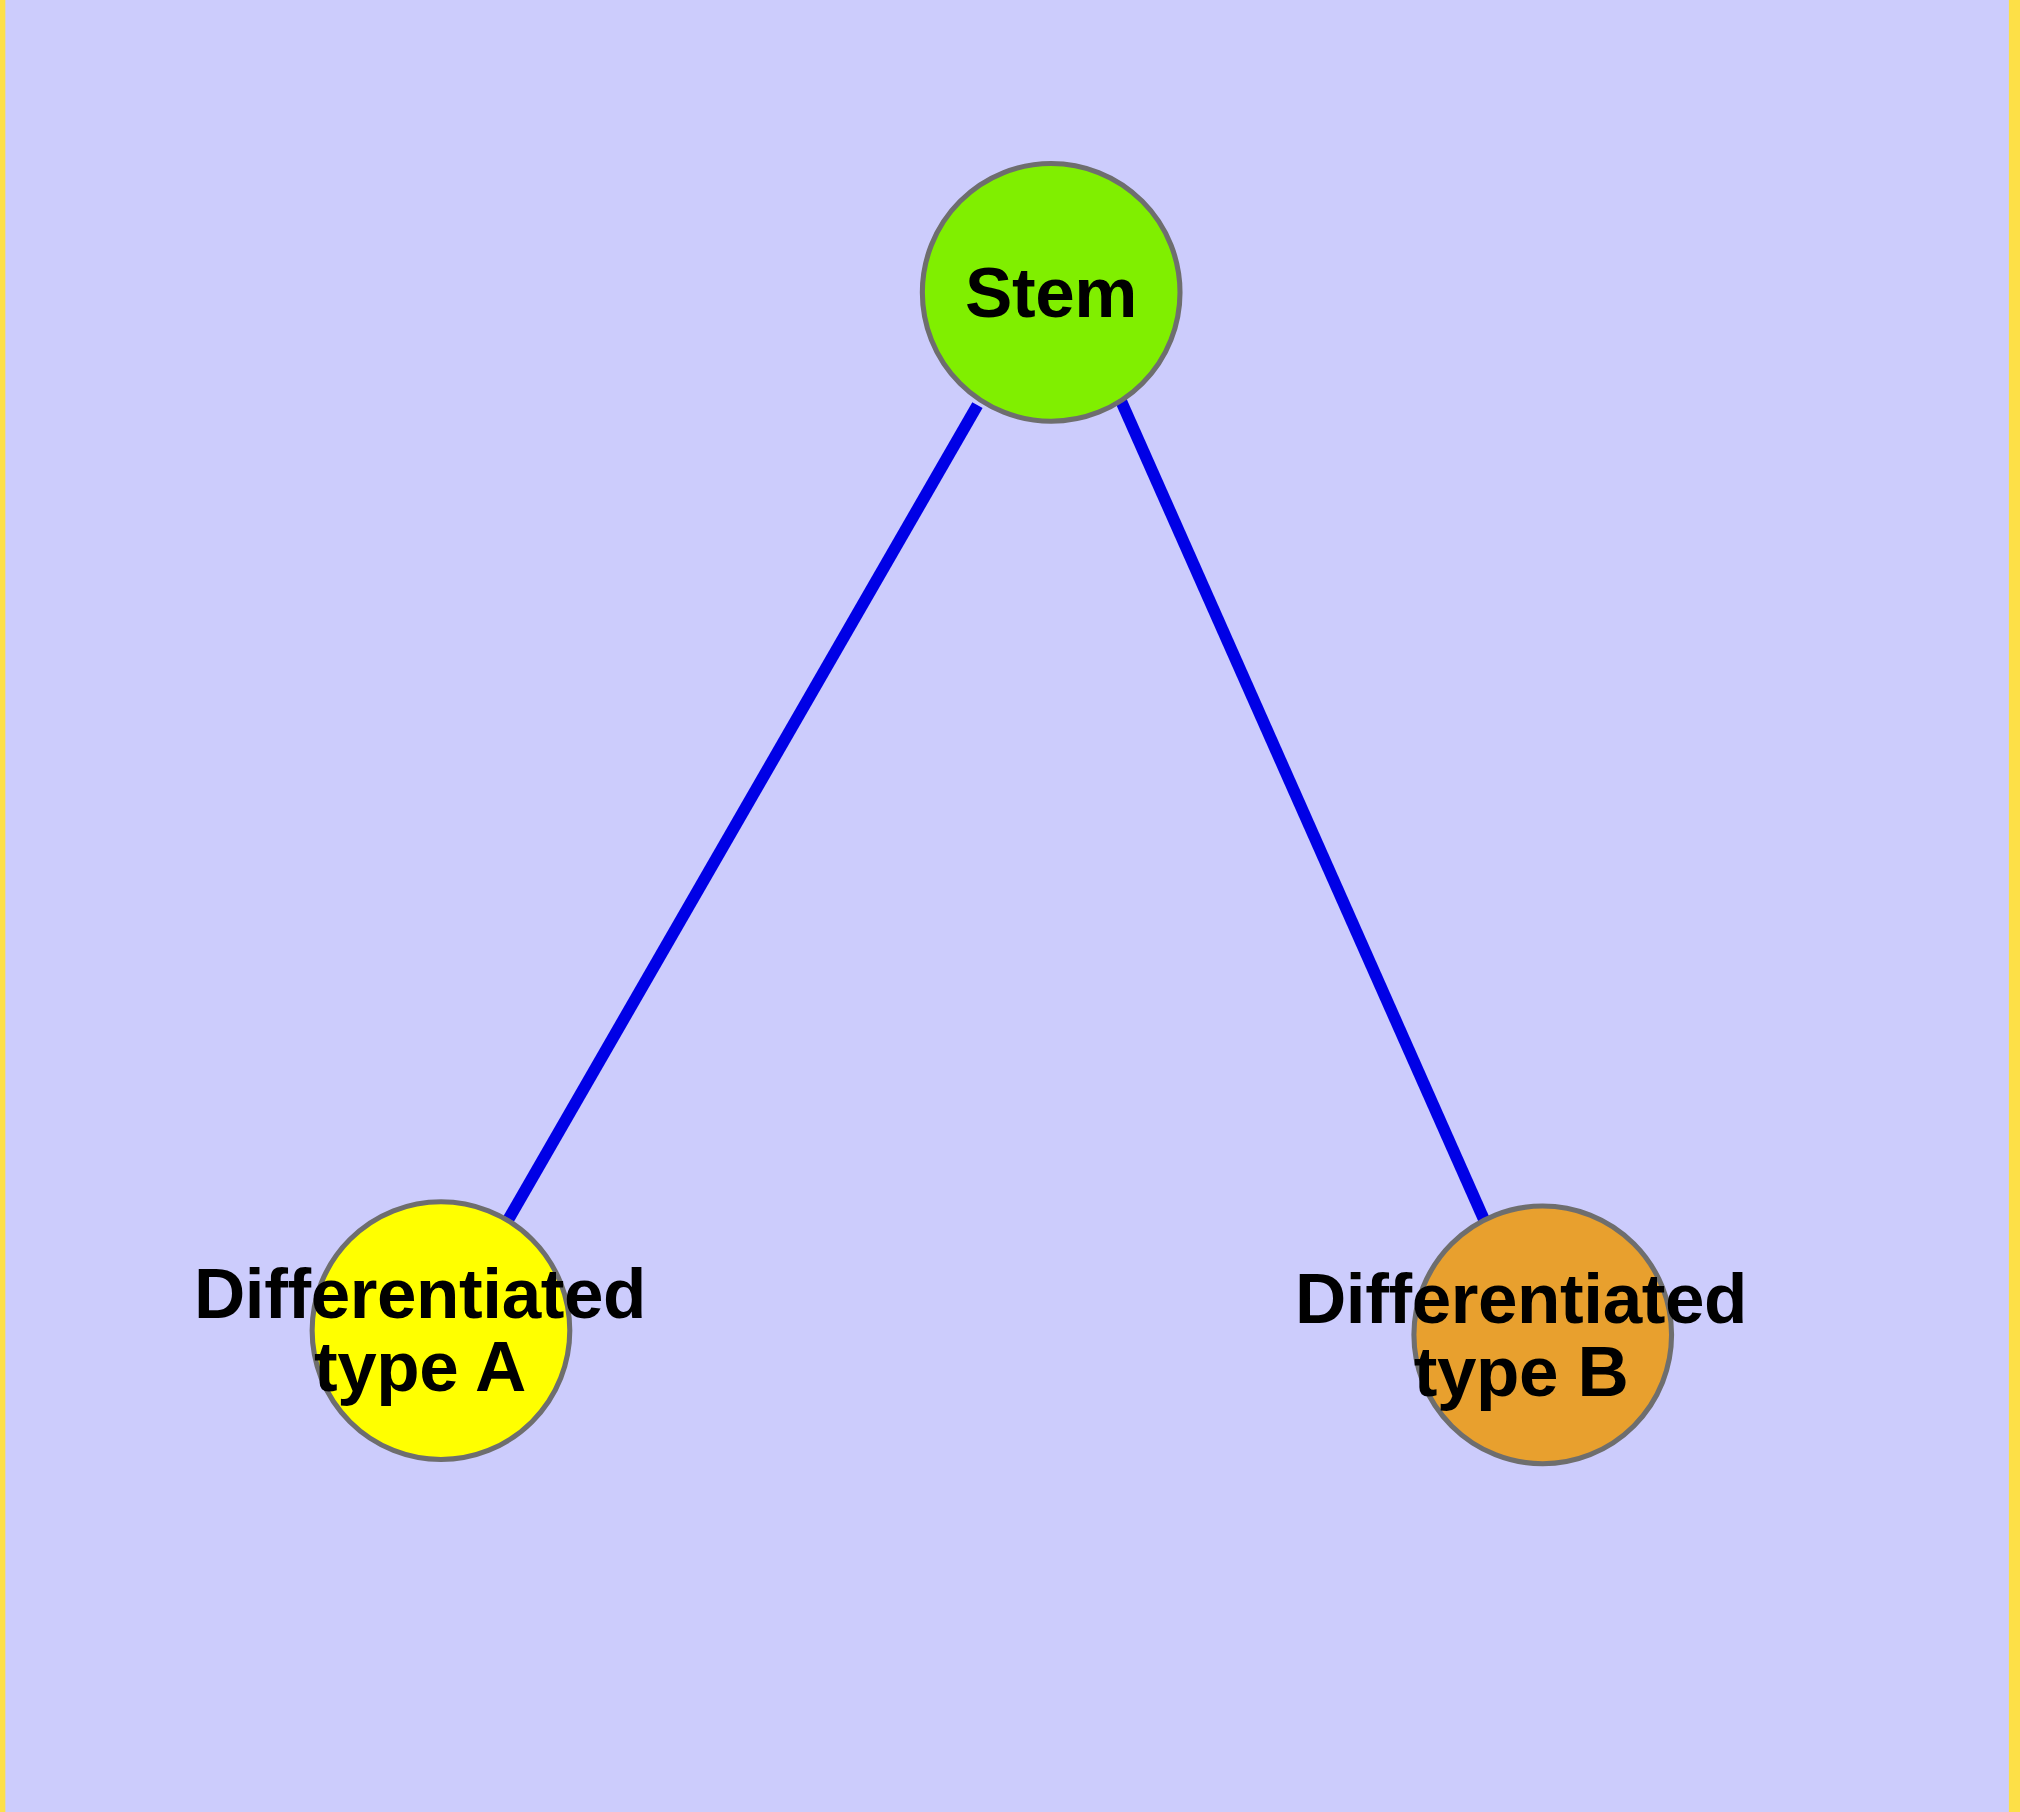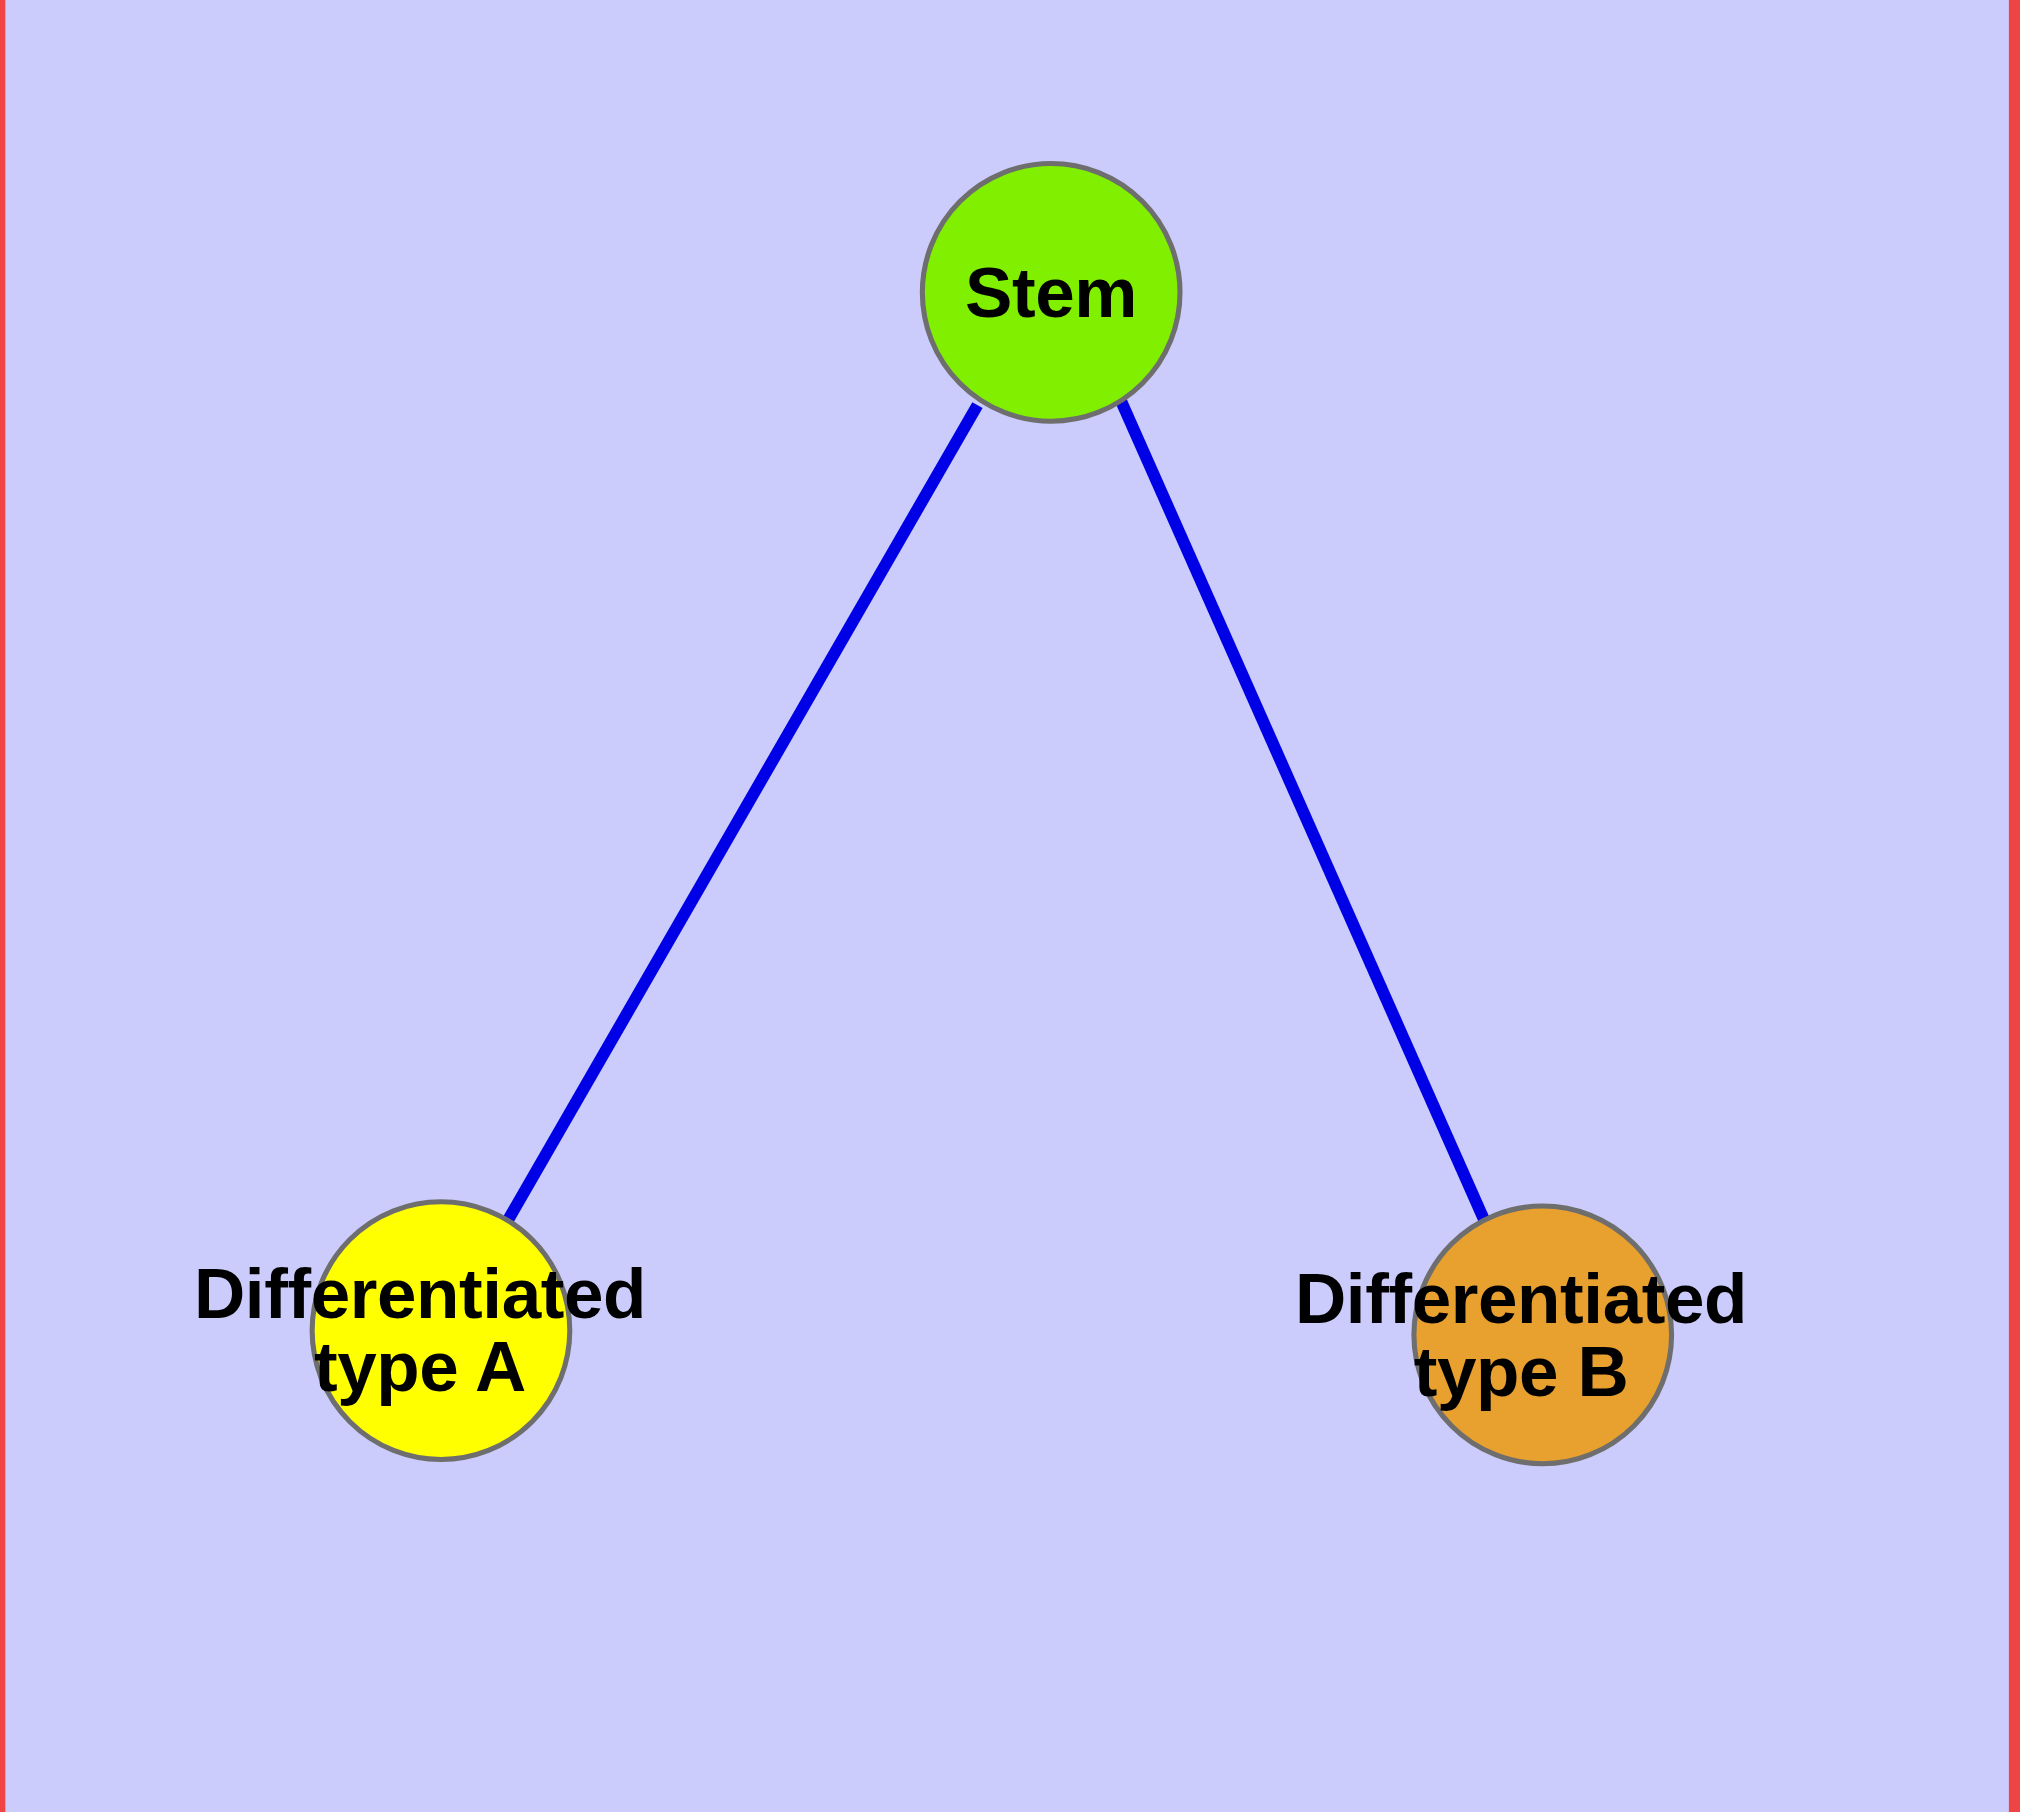--- a/index.html
+++ b/index.html
@@ -35,21 +35,21 @@
     line-height: 1.03;
     white-space: pre;
     pointer-events: none;
     font-family: "Liberation Sans", sans-serif;
     letter-spacing: -0.4px;
   }
 </style>
 </head>
 <body>
 
-<div id="graph-canvas" style="background: #ef4444;">
+<div id="graph-canvas" style="background: #fde047;">
   <svg id="graph-svg" viewBox="0 0 2384 2138" xmlns="http://www.w3.org/2000/svg">
     <rect id="bg-rect" x="6" y="0" width="2364" height="2138" fill="#ccccfc"></rect>
     <g id="edges-group">
         <line x1="1153" y1="478" x2="600" y2="1438" stroke="#0000e6" stroke-width="14" stroke-linecap="butt"></line>
         <line x1="1322" y1="472" x2="1752" y2="1442" stroke="#0000e6" stroke-width="14" stroke-linecap="butt"></line>
       </g>
     <g id="nodes-group">
         <circle cx="1240" cy="345" r="152" fill="#80ef00" stroke="#6e6e6e" stroke-width="6"></circle>
         <circle cx="520" cy="1570" r="152" fill="#ffff00" stroke="#6e6e6e" stroke-width="6"></circle>
         <circle cx="1820" cy="1575" r="152" fill="#e8a02e" stroke="#6e6e6e" stroke-width="6"></circle>

